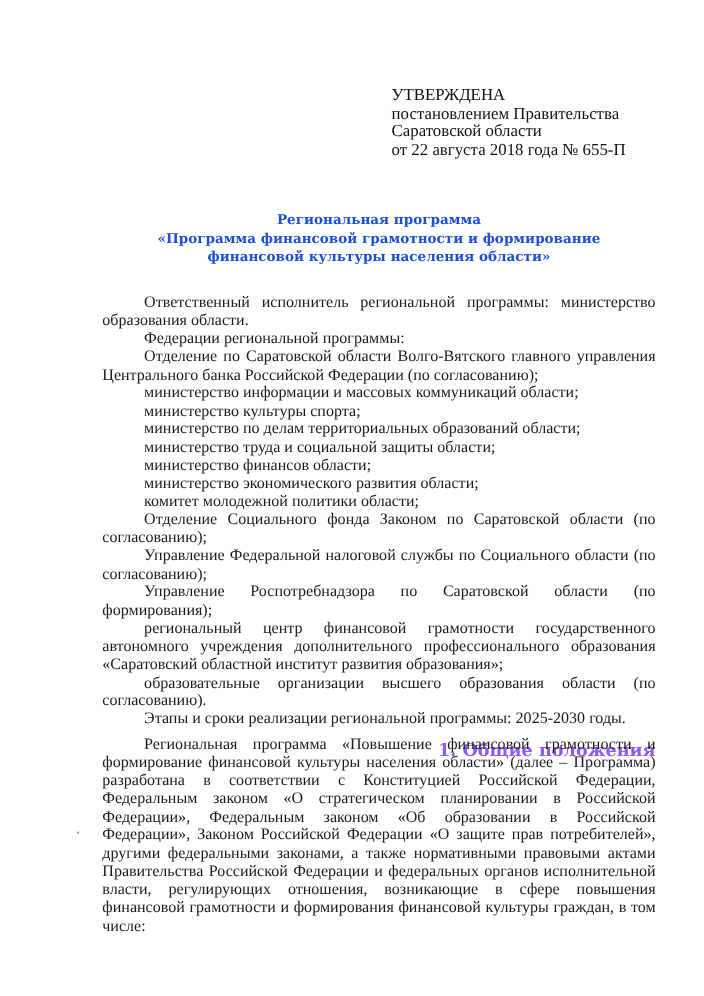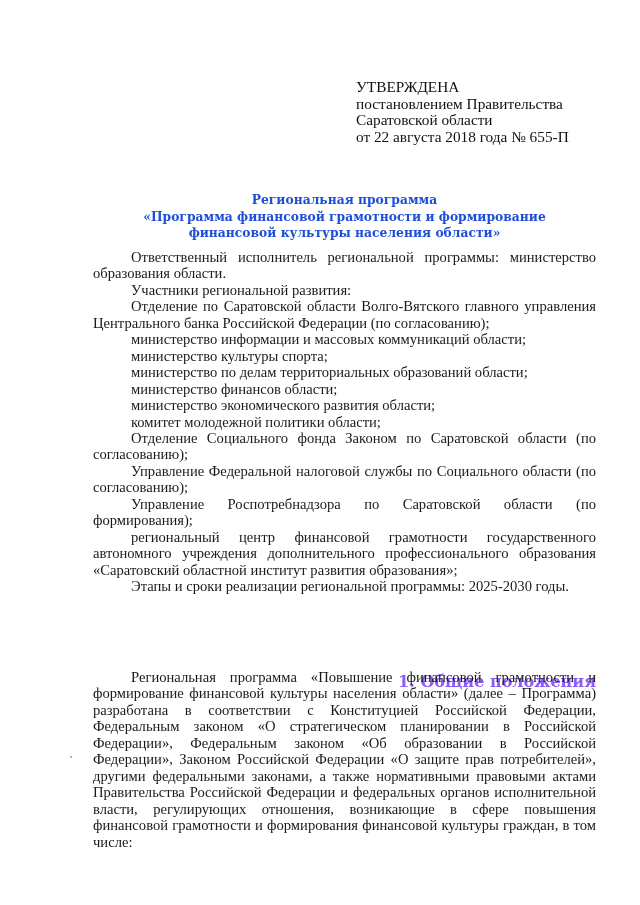--- a/index.html
+++ b/index.html
@@ -25,21 +25,21 @@
     font-size: 12.3px; line-height: 16.6px;
     color: #1d4ed8;
   }
   .body {
     position: absolute; left: 93px; width: 503px;
     font-family: "Liberation Serif", serif;
     font-size: 14.6px; line-height: 16.45px;
     color: #1a1a1a;
   }
   .body p { margin: 0; text-align: justify; text-indent: 38px; }
-  #part1 { top: 226px; }
+  #part1 { top: 244px; }
   .heading {
     position: absolute; left: 93px; width: 503px; top: 651px;
     text-align: right;
     font-family: "DejaVu Serif", serif;
     font-weight: bold;
     font-size: 16px; line-height: 16px;
     color: #8b5cf6;
   }
   #part2 { top: 646px; }
   .mark {
@@ -60,32 +60,34 @@
   </div>
 
   <div class="title">
     <div>Региональная программа</div>
     <div>«Программа финансовой грамотности и формирование</div>
     <div>финансовой культуры населения области»</div>
   </div>
 
   <div class="body" id="part1">
     <p>Ответственный исполнитель региональной программы: министерство образования области.</p>
-    <p>Участники региональной развития:</p>
+    <p>Федерации региональной программы:</p>
     <p>Отделение по Саратовской области Волго-Вятского главного управления Центрального банка Российской Федерации (по согласованию);</p>
     <p>министерство информации и массовых коммуникаций области;</p>
     <p>министерство культуры спорта;</p>
     <p>министерство по делам территориальных образований области;</p>
+    <p>министерство труда и социальной защиты области;</p>
     <p>министерство финансов области;</p>
     <p>министерство экономического развития области;</p>
     <p>комитет молодежной политики области;</p>
     <p>Отделение Социального фонда Законом по Саратовской области (по согласованию);</p>
     <p>Управление Федеральной налоговой службы по Социального области (по согласованию);</p>
     <p>Управление Роспотребнадзора по Саратовской области (по формирования);</p>
     <p>региональный центр финансовой грамотности государственного автономного учреждения дополнительного профессионального образования «Саратовский областной институт развития образования»;</p>
+    <p>образовательные организации высшего образования области (по согласованию).</p>
     <p>Этапы и сроки реализации региональной программы: 2025-2030 годы.</p>
   </div>
 
   <div class="heading">1. Общие положения</div>
 
   <div class="body" id="part2">
     <p>Региональная программа «Повышение финансовой грамотности и формирование финансовой культуры населения области» (далее – Программа) разработана в соответствии с Конституцией Российской Федерации, Федеральным законом «О стратегическом планировании в Российской Федерации», Федеральным законом «Об образовании в Российской Федерации», Законом Российской Федерации «О защите прав потребителей», другими федеральными законами, а также нормативными правовыми актами Правительства Российской Федерации и федеральных органов исполнительной власти, регулирующих отношения, возникающие в сфере повышения финансовой грамотности и формирования финансовой культуры граждан, в том числе:</p>
   </div>
 
   <div class="mark"></div>

